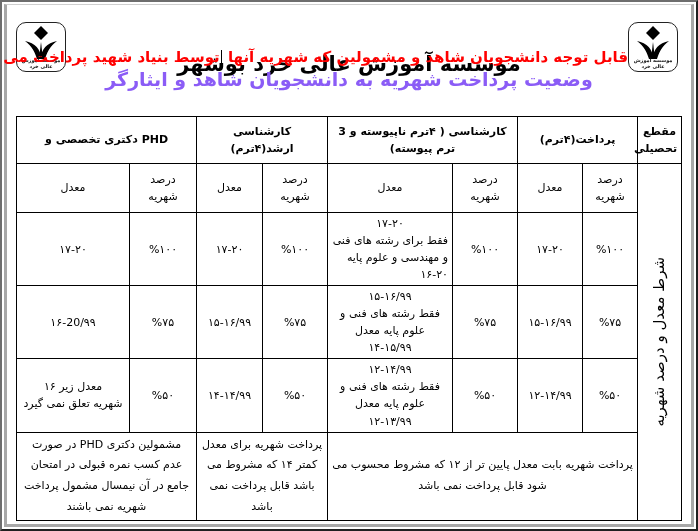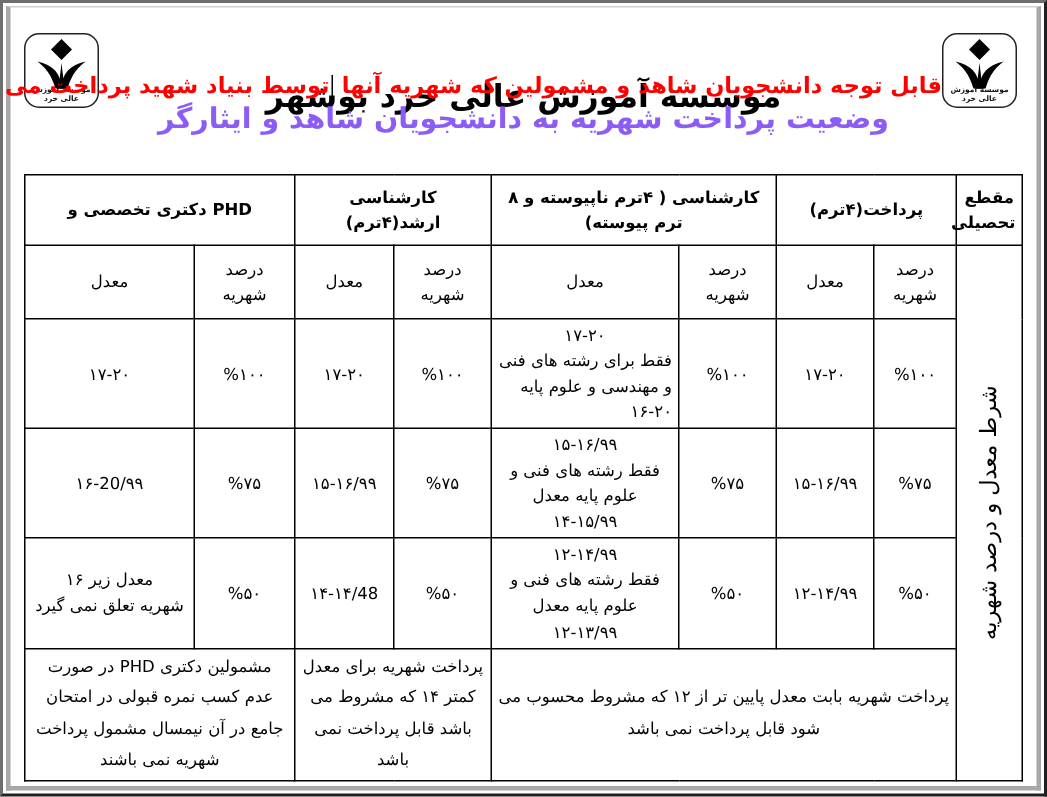--- a/index.html
+++ b/index.html
@@ -107,21 +107,21 @@
     <col style="width:125px">
     <col style="width:65px">
     <col style="width:66px">
     <col style="width:67px">
     <col style="width:113px">
   </colgroup>
   <tbody>
       <tr style="height:47px">
     <td class="hdr">مقطع تحصیلی</td>
     <td class="hdr" colspan="2">پرداخت(۴ترم)</td>
-    <td class="hdr" colspan="2">کارشناسی ( ۴ترم ناپیوسته و ۸ ترم پیوسته)</td>
+    <td class="hdr" colspan="2">کارشناسی ( ۴ترم ناپیوسته و 3 ترم پیوسته)</td>
     <td class="hdr" colspan="2">کارشناسی ارشد(۴ترم)</td>
     <td class="hdr" colspan="2">PHD دکتری تخصصی و</td>
   </tr>
   <tr style="height:49px">
     <td rowspan="5">
       <div class="vert">شرط معدل و درصد شهریه</div>
     </td>
     <td class="sub">درصد شهریه</td>
     <td class="sub">معدل</td>
     <td class="sub">درصد شهریه</td>
@@ -159,21 +159,21 @@
   </tr>
   <tr style="height:71px">
     <td>%۵۰</td>
     <td>۱۲-۱۴/۹۹</td>
     <td>%۵۰</td>
     <td class="two">
       <div>۱۲-۱۴/۹۹</div>
       <div style="text-align:center">فقط رشته های فنی و علوم پایه معدل ۱۳/۹۹-۱۲</div>
     </td>
     <td>%۵۰</td>
-    <td>۱۴-۱۴/48</td>
+    <td>۱۴-۱۴/۹۹</td>
     <td>%۵۰</td>
     <td class="two">
       <div>معدل زیر ۱۶</div>
       <div>شهریه تعلق نمی گیرد</div>
     </td>
   </tr>
   <tr style="height:69px">
     <td colspan="4" class="cellnote">پرداخت شهریه بابت معدل پایین تر از ۱۲ که مشروط محسوب می شود قابل پرداخت  نمی باشد</td>
     <td colspan="2" class="two" style="line-height:1.9">پرداخت شهریه برای معدل کمتر ۱۴ که مشروط می باشد قابل پرداخت نمی باشد</td>
     <td colspan="2" class="two" style="line-height:1.9">مشمولین دکتری PHD در صورت عدم کسب نمره قبولی در امتحان جامع در آن نیمسال مشمول پرداخت شهریه نمی باشند</td>

